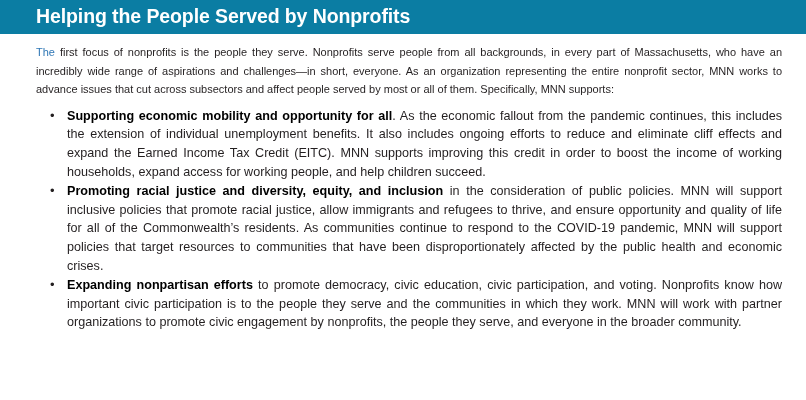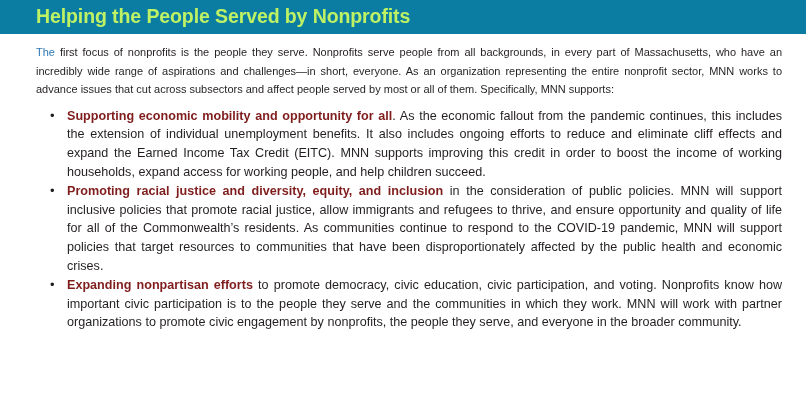--- a/index.html
+++ b/index.html
@@ -23,21 +23,21 @@
   .header-bar {
     width: 806px;
     height: 34px;
     background: #0b7da3;
     display: flex;
     align-items: center;
     box-sizing: border-box;
     padding-left: 36px;
   }
   .header-title {
-    color: #bef264;
+    color: #ffffff;
     font-size: 19.5px;
     font-weight: bold;
     letter-spacing: -0.1px;
     line-height: 1;
     white-space: nowrap;
   }
   .body-area {
     box-sizing: border-box;
     padding: 9px 24px 0 36px;
   }
@@ -70,21 +70,21 @@
   .bullet-dot {
     position: absolute;
     left: 14px;
     top: 0;
     font-size: 13px;
     line-height: 18.6px;
     color: #231f20;
   }
   .bullet-lead {
     font-weight: bold;
-    color: #7f1d1d;
+    color: #000000;
   }
 </style>
 </head>
 <body>
 
 <div class="page">
 
   <div class="header-bar">
     <div class="header-title">Helping the People Served by Nonprofits</div>
   </div>

